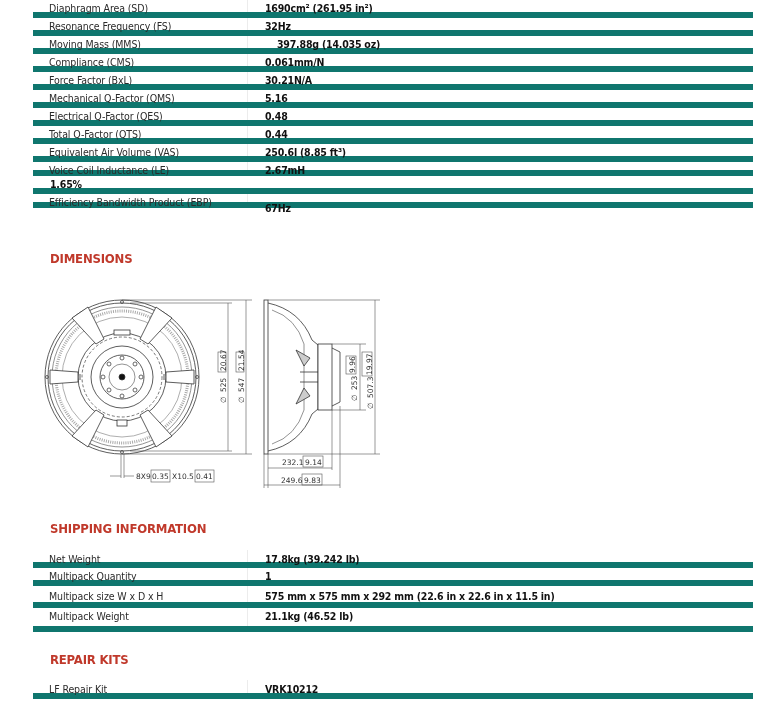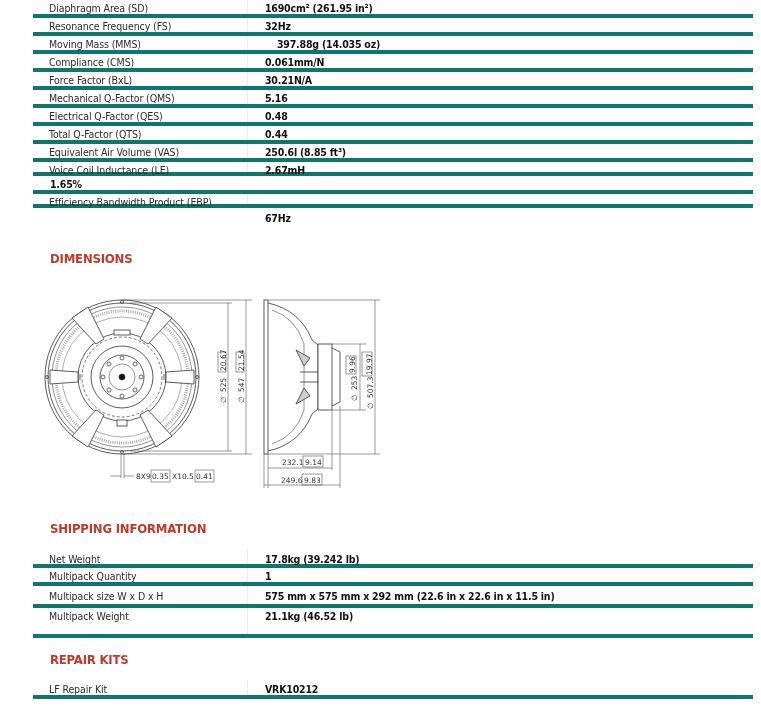--- a/index.html
+++ b/index.html
@@ -1,19 +1,19 @@
 <!DOCTYPE html>
 <html><head>
 <meta charset="utf-8">
 <style>
   html, body { margin:0; padding:0; background:#ffffff; }
   body { width:761px; height:716px; overflow:hidden; position:relative;
          font-family:"DejaVu Sans Condensed","DejaVu Sans", sans-serif; color:#222; }
   .tbl { position:absolute; left:33px; width:720px; }
-  .row { display:flex; border-bottom:4px solid #0f766e; box-sizing:border-box; }
+  .row { display:flex; border-bottom:6px solid #0f766e; box-sizing:border-box; }
   .row .lbl { width:215px; padding-left:16px; font-size:10.5px; color:#2b2b2b;
               border-right:1px solid #ececec; box-sizing:border-box; font-stretch:condensed; letter-spacing:-0.1px;}
   .row .val { flex:1; padding-left:17px; font-size:10.5px; font-weight:bold; color:#111; letter-spacing:-0.2px;}
   .h { position:absolute; left:50px; font-size:13px; font-weight:bold; color:#c0392b; letter-spacing:-0.2px; }
   .dim-text { font-family:"DejaVu Sans", sans-serif; font-size:7.5px; fill:#333; }
 </style>
 </head>
 <body>
 
 <div class="tbl" style="top:0;">
@@ -55,21 +55,21 @@
   </div>
   <div class="row" style="height:14px;line-height:17px;">
     <div class="lbl">Voice Coil Inductance (LE)</div>
     <div class="val">2.67mH</div>
   </div>
   <div class="row" style="height:18px;line-height:17px;">
     <div class="val">1.65%</div>
   </div>
   <div class="row" style="height:14px;">
     <div class="lbl" style="line-height:17px;">Efficiency Bandwidth Product (EBP)</div>
-    <div class="val" style="padding-top:16px;line-height:17px;">67Hz</div>
+    <div class="val" style="padding-top:6px;line-height:17px;">67Hz</div>
   </div>
 </div>
 
 <div class="h" style="top:251px;">DIMENSIONS</div>
 
 <svg style="position:absolute;left:0;top:280px;" width="400" height="220" viewBox="0 280 400 220">
 
   <g stroke="#333" fill="none" stroke-width="0.8">
     <circle cx="122" cy="377" r="77"></circle>
     <circle cx="122" cy="377" r="74"></circle>
@@ -190,21 +190,21 @@
     <div class="val">17.8kg (39.242 lb)</div>
   </div>
   <div class="row" style="height:18px;line-height:17px;">
     <div class="lbl">Multipack Quantity</div>
     <div class="val">1</div>
   </div>
   <div class="row" style="height:22px;line-height:21px;">
     <div class="lbl">Multipack size W x D x H</div>
     <div class="val">575 mm x 575 mm x 292 mm (22.6 in x 22.6 in x 11.5 in)</div>
   </div>
-  <div class="row" style="height:30px;line-height:17px;">
+  <div class="row" style="height:24px;line-height:17px;">
     <div class="lbl">Multipack Weight</div>
     <div class="val">21.1kg (46.52 lb)</div>
   </div>
 </div>
 
 <div class="h" style="top:652px;">REPAIR KITS</div>
 <div class="tbl" style="top:680px;">
   <div class="row" style="height:19px;line-height:18px;">
     <div class="lbl">LF Repair Kit</div>
     <div class="val">VRK10212</div>

